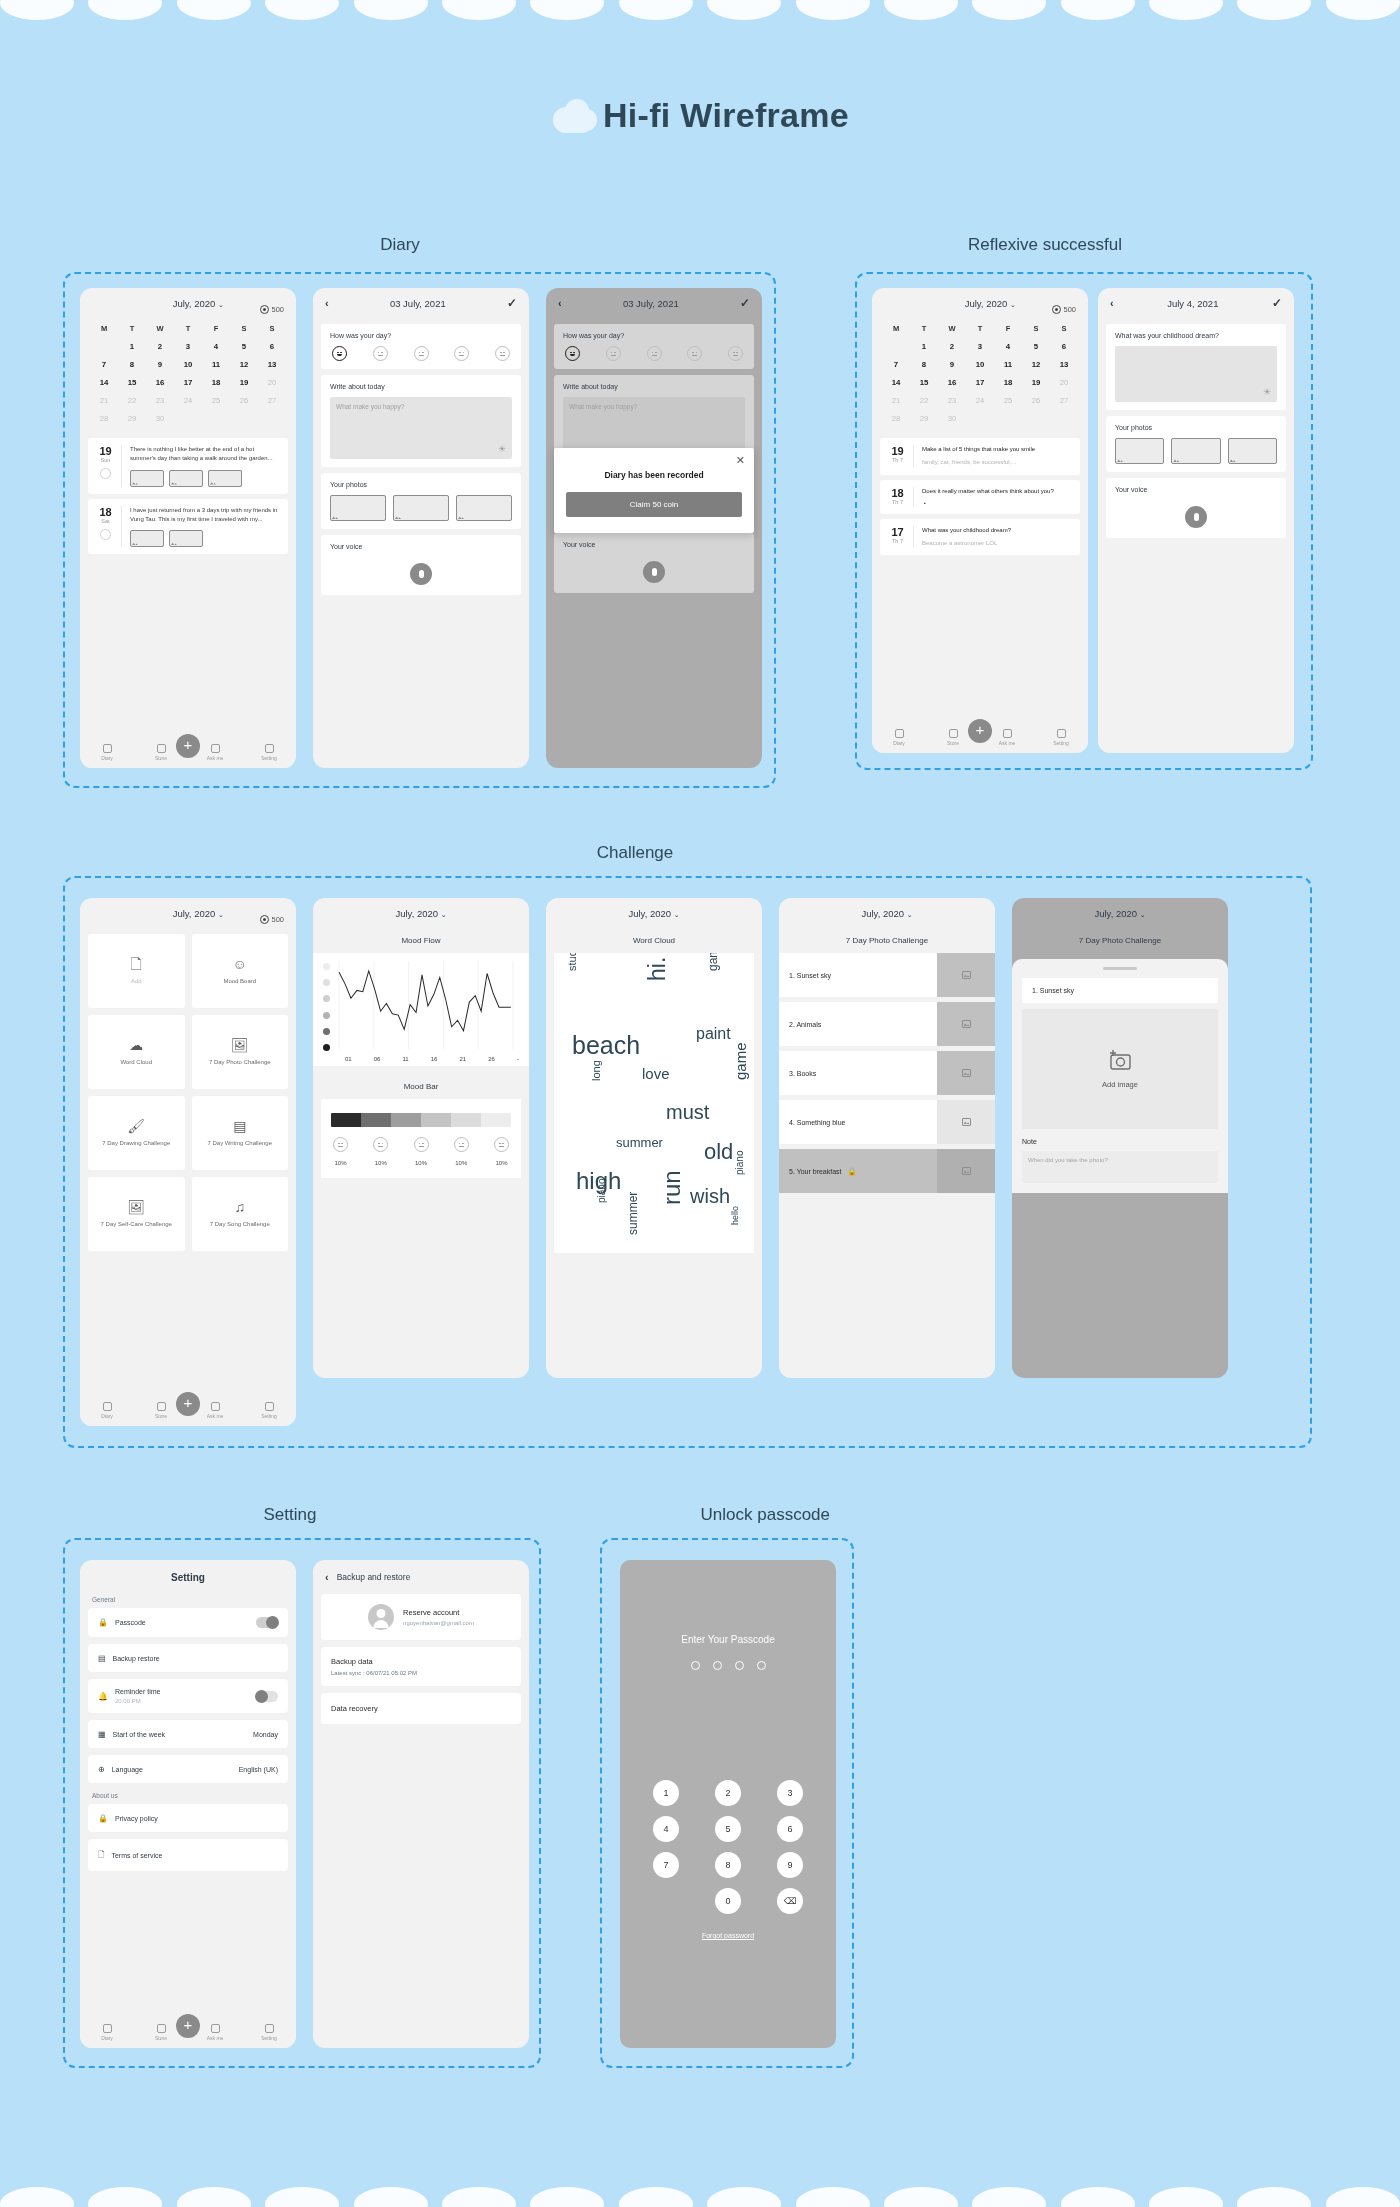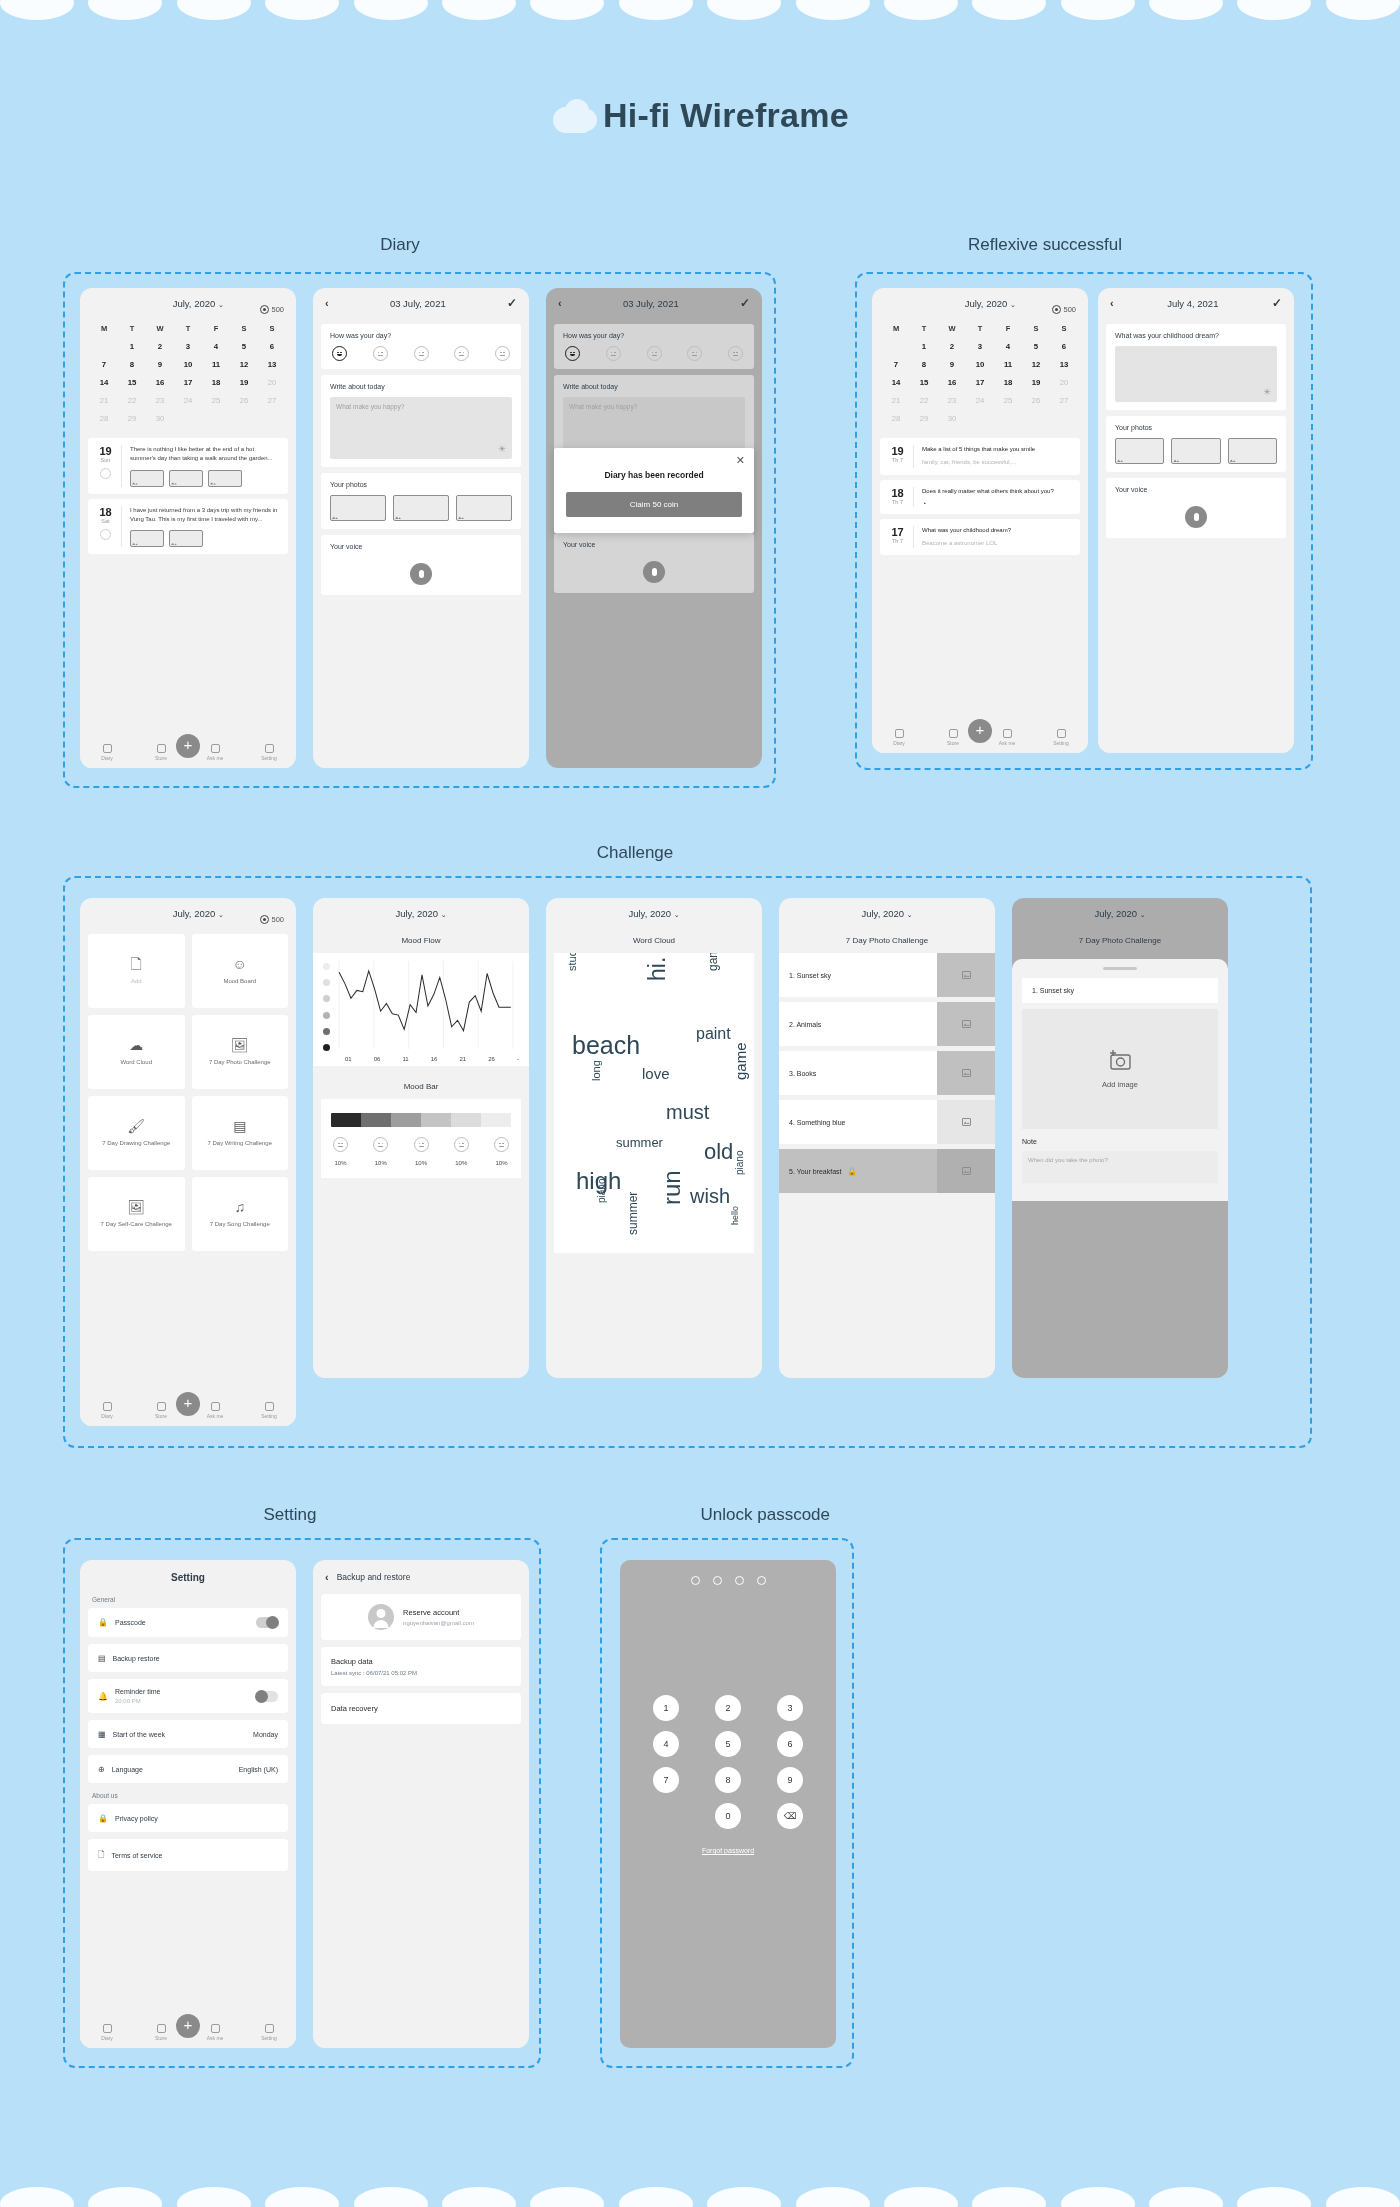--- a/index.html
+++ b/index.html
@@ -125,21 +125,21 @@
 
   
   .pcrow { display: flex; background: #fff; margin: 0 0 5px; height: 44px; align-items: center; }
   .pcrow .nm { flex: 1; font-size: 7px; color: #2a2a2a; padding-left: 10px; display: flex; align-items: center; gap: 6px; }
   .pcrow .im { width: 58px; height: 44px; background: #c0c0c0; display: flex; align-items: center; justify-content: center; }
   .pcrow.empty .im { background: #e6e6e6; }
   .pcrow.locked { background: #c0c0c0; }
   .pcrow.locked .im { background: #b0b0b0; }
 
   
-  .sheet { background: #f2f2f2; border-radius: 10px 10px 0 0; margin-top: 6px; padding: 8px 10px 18px; }
+  .sheet { background: #f2f2f2; border-radius: 10px 10px 0 0; margin-top: 6px; padding: 8px 10px 10px; }
   .grab { width: 34px; height: 3px; background: #c9c9c9; border-radius: 2px; margin: 0 auto 8px; }
   .addimg { background: #e9e9e9; height: 120px; display: flex; flex-direction: column; align-items: center; justify-content: center; gap: 8px; margin-top: 6px; }
   .addimg .t { font-size: 7.5px; color: #555; }
   .notebox { background: #ececec; height: 32px; margin-top: 6px; padding: 6px; font-size: 6px; color: #a5a5a5; }
 
   
   .setrow { background: #fff; margin: 0 8px 7px; border-radius: 4px; padding: 9px 10px; display: flex; align-items: center; justify-content: space-between; min-height: 28px; }
   .setrow .l { display: flex; align-items: center; gap: 7px; font-size: 7px; color: #2f3b46; }
   .setrow .sub { font-size: 6px; color: #b0b8c0; margin-top: 3px; }
   .setrow .val { font-size: 7px; color: #2f3b46; }
@@ -908,20 +908,21 @@
   <div class="setrow" style="display:block;padding:10px">
     <span style="display:block;font-size:7.5px;color:#2a2a2a">Backup data</span>
     <span style="display:block;font-size:6px;color:#6c7a87;margin-top:4px">Latest sync : 06/07/21  05:02 PM</span>
   </div>
   <div class="setrow" style="padding:11px 10px">
     <span style="font-size:7.5px;color:#2a2a2a">Data recovery</span>
   </div>
 </div>
 
 <div class="pcscreen" style="left:620px;top:1560px;width:216px;height:488px;">
+  <div class="pc-title">Enter Your Passcode</div>
   <div class="pc-dots" id="pc-dots">
       <b></b>
       <b></b>
       <b></b>
       <b></b>
     </div>
   <div class="keypad" id="keypad">
       <div class="key">1</div>
       <div class="key">2</div>
       <div class="key">3</div>

